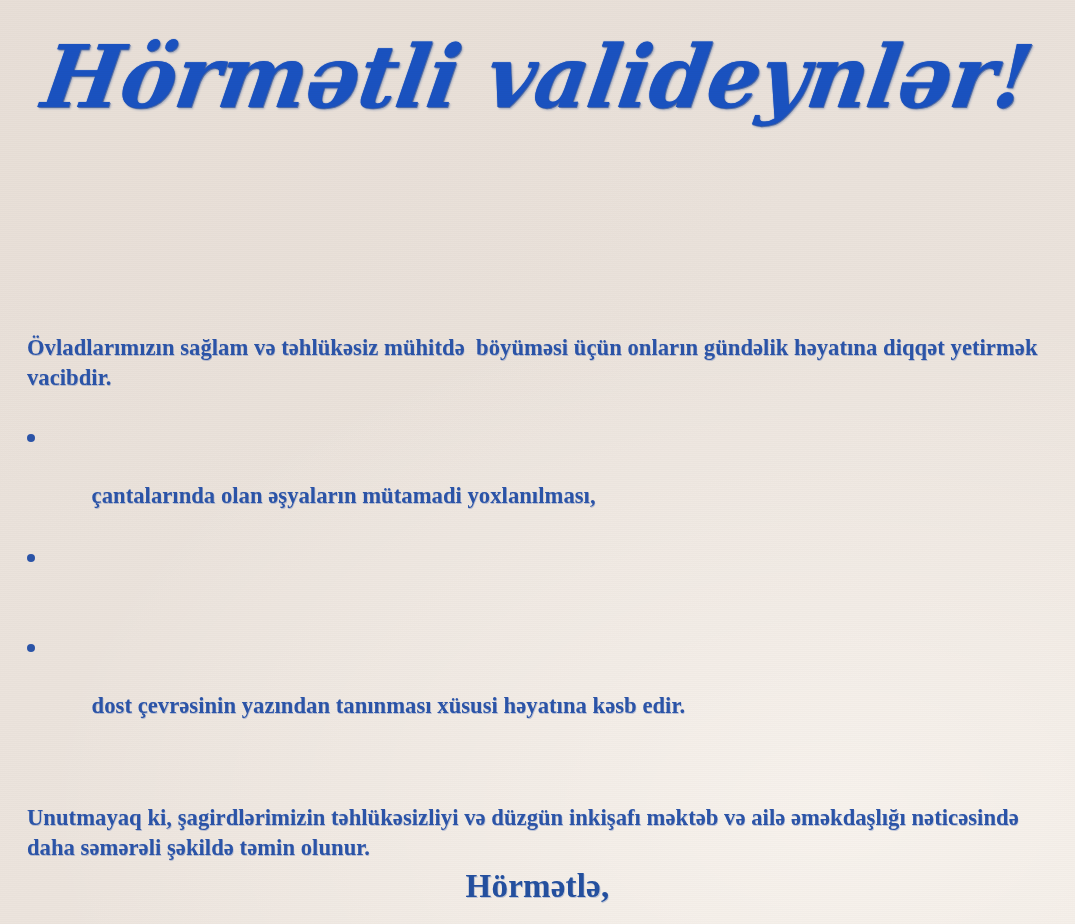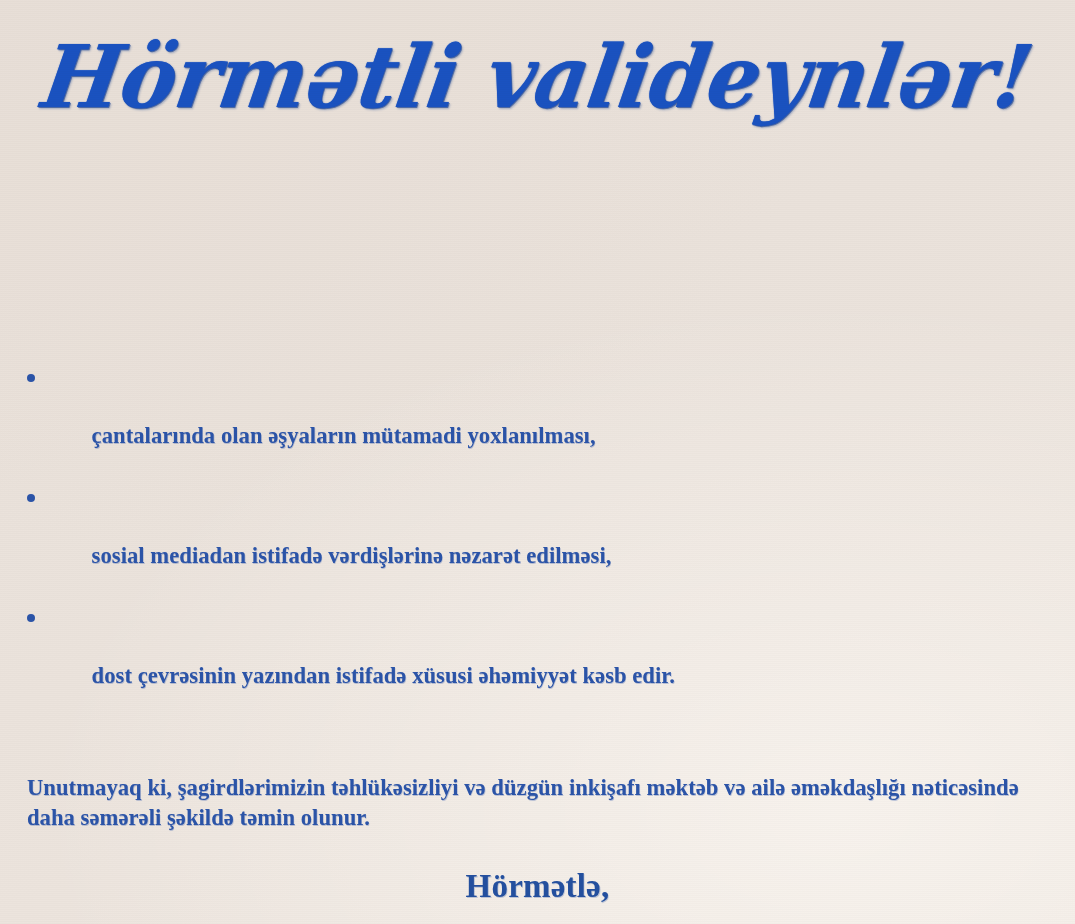--- a/index.html
+++ b/index.html
@@ -129,35 +129,35 @@
 
   <div class="title-wrap">
     <div class="title">Hörmətli valideynlər!</div>
   </div>
 
   <div class="body-block">
 
 
     <div class="gap-lg"></div>
 
+    <p class="para">Övladlarımızın sağlam və təhlükəsiz mühitdə  böyüməsi üçün onların gündəlik həyatına diqqət yetirmək vacibdir.</p>
 
     <div class="gap-md"></div>
 
     <ul class="bullets">
       <li>
         <span class="dot"></span>
         <span>çantalarında olan əşyaların mütamadi yoxlanılması,</span>
       </li>
       <li>
         <span class="dot"></span>
-        <span>sosial mediadan istifadə vərdişlərinə nəzarət edilməsi,</span>
       </li>
       <li>
         <span class="dot"></span>
-        <span>dost çevrəsinin yazından istifadə xüsusi əhəmiyyət kəsb edir.</span>
+        <span>dost çevrəsinin yazından tanınması xüsusi həyatına kəsb edir.</span>
       </li>
     </ul>
 
     <div class="gap-md"></div>
 
 
     <div class="gap-sm"></div>
 
     <p class="para">Unutmayaq ki, şagirdlərimizin təhlükəsizliyi və düzgün inkişafı məktəb və ailə əməkdaşlığı nəticəsində daha səmərəli şəkildə təmin olunur.</p>
 

